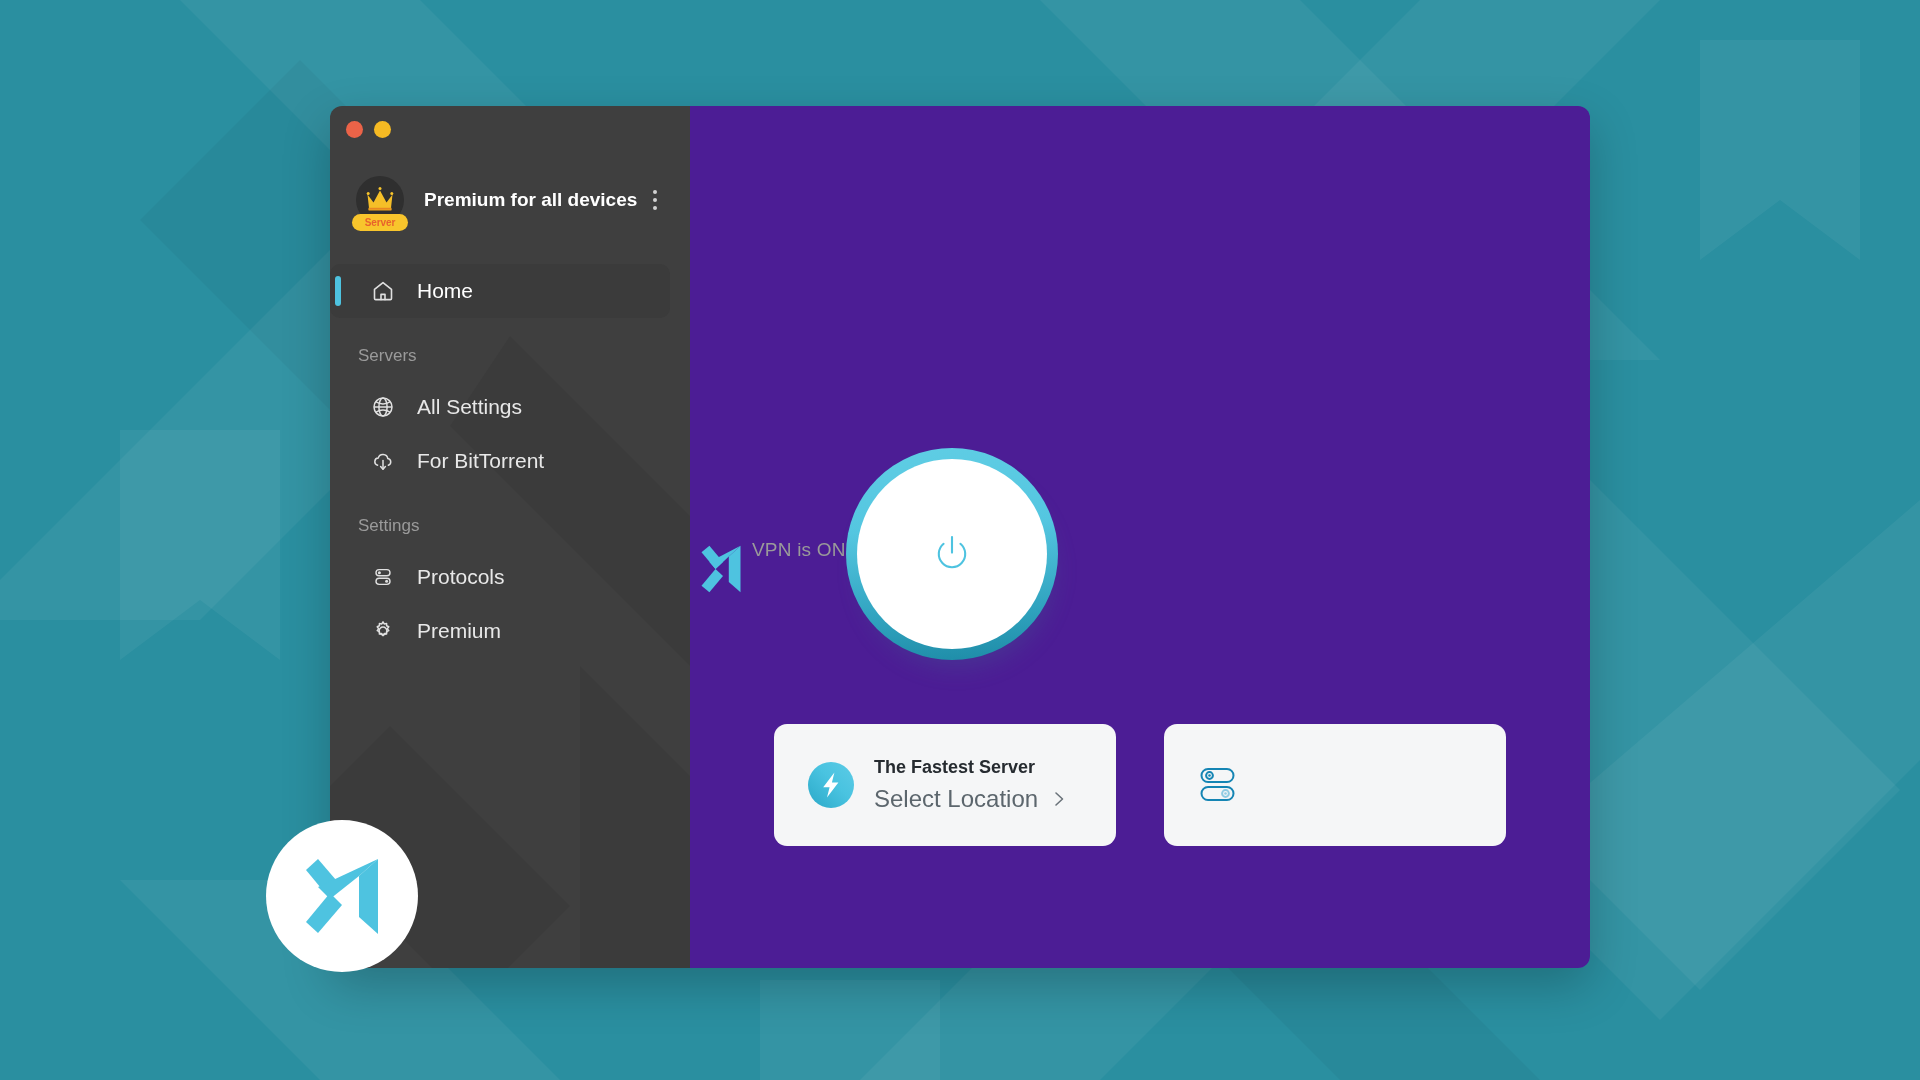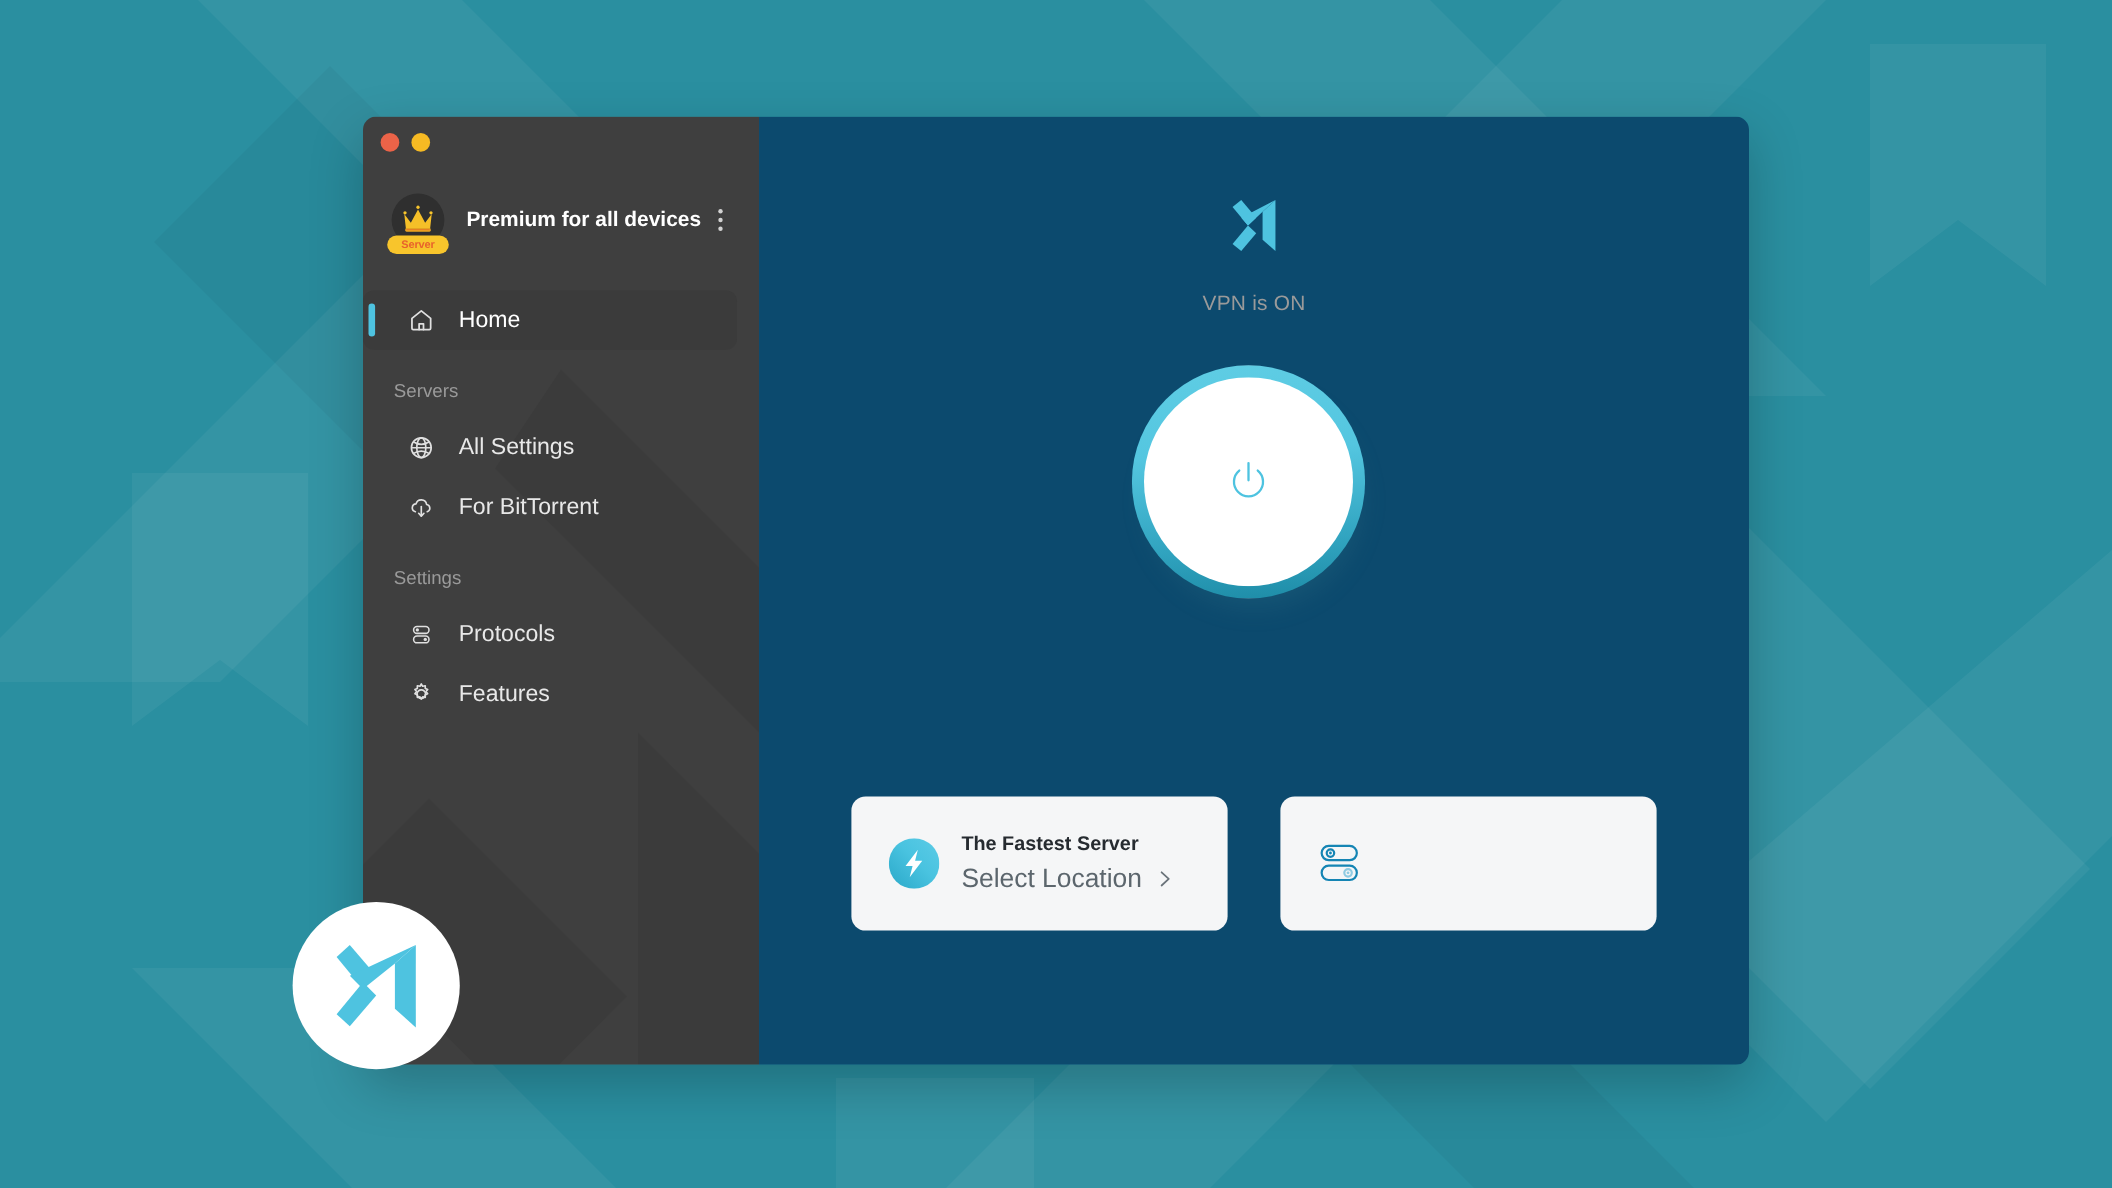--- a/index.html
+++ b/index.html
@@ -175,23 +175,23 @@
     padding-left: 40px;
     color: #8e8e8e;
     font-size: 21px;
     cursor: pointer;
   }
 
   
   #main {
     position: relative;
     flex: 1;
-    background: #0c4a6e;
-    display: flex;
-    flex-direction: column;
+    background: #4c1d95;
+    display: flex;
+    flex-direction: row;
     align-items: center;
   }
 
   #brand-logo { margin-top: 68px; }
   #vpn-status {
     margin-top: 25px;
     color: #9a9a9a;
     font-size: 19px;
     letter-spacing: 0.2px;
   }
@@ -411,21 +411,21 @@
 
       <div class="nav-item">
         <div class="nav-icon">
           <svg width="24" height="24" viewBox="0 0 24 24" fill="none" stroke="currentColor" stroke-width="1.5" stroke-linejoin="round">
             <path d="M12 3.4 L13.9 4.2 L15.9 3.7 L16.9 5.5 L18.7 6.5 L18.2 8.5 L19 10.4 L17.6 11.9 L18.2 13.9 L16.4 14.9 L15.4 16.7 L13.4 16.2 L11.5 17 L10 15.6" transform="rotate(0 12 12)" opacity="0"></path>
             <path d="M12 3.2 L13.6 3.6 L14.9 2.9 L16.2 4 L17.7 4 L18.1 5.5 L19.4 6.3 L19 7.8 L19.6 9.2 L18.5 10.3 L18.5 11.8 L17.1 12.5 L16.5 13.9 L15 13.9 L13.9 15 L12.5 14.6 L11.2 15.3 L10 14.3" opacity="0"></path>
             <path d="M12 8.1 A3.9 3.9 0 1 0 12 15.9 A3.9 3.9 0 1 0 12 8.1 Z"></path>
             <path d="M12 2.8 L13.2 4.9 L15.6 4.4 L15.6 6.8 L17.8 7.8 L16.3 9.7 L17.8 11.6 L15.6 12.6 L15.6 15 L13.2 14.5 L12 16.6 L10.8 14.5 L8.4 15 L8.4 12.6 L6.2 11.6 L7.7 9.7 L6.2 7.8 L8.4 6.8 L8.4 4.4 L10.8 4.9 Z" transform="rotate(0 12 10)"></path>
           </svg>
         </div>
-        <div class="nav-label">Features</div>
+        <div class="nav-label">Premium</div>
       </div>
 
 
       <div id="quit-item">
         <span>Quit</span>
       </div>
     </div>
 
     <div id="main">
 

